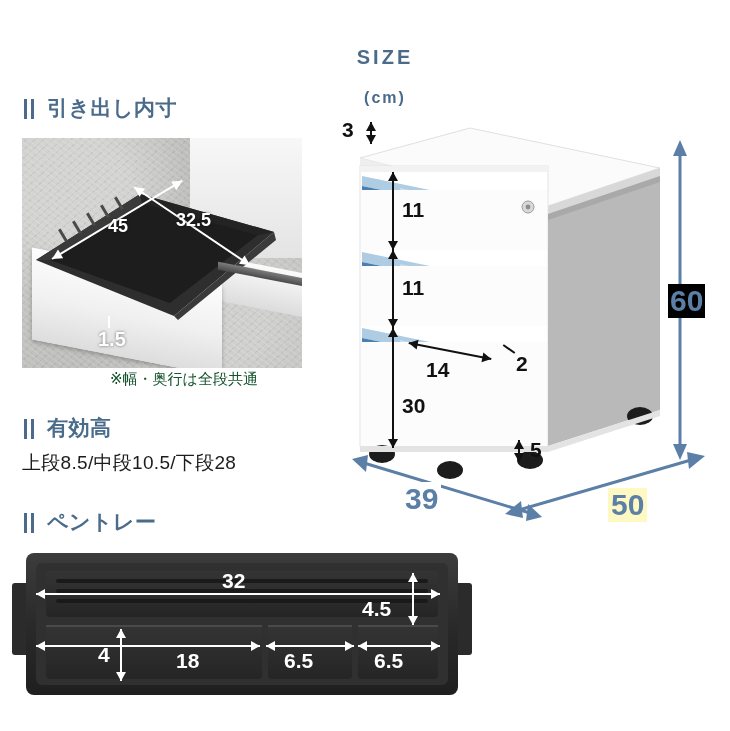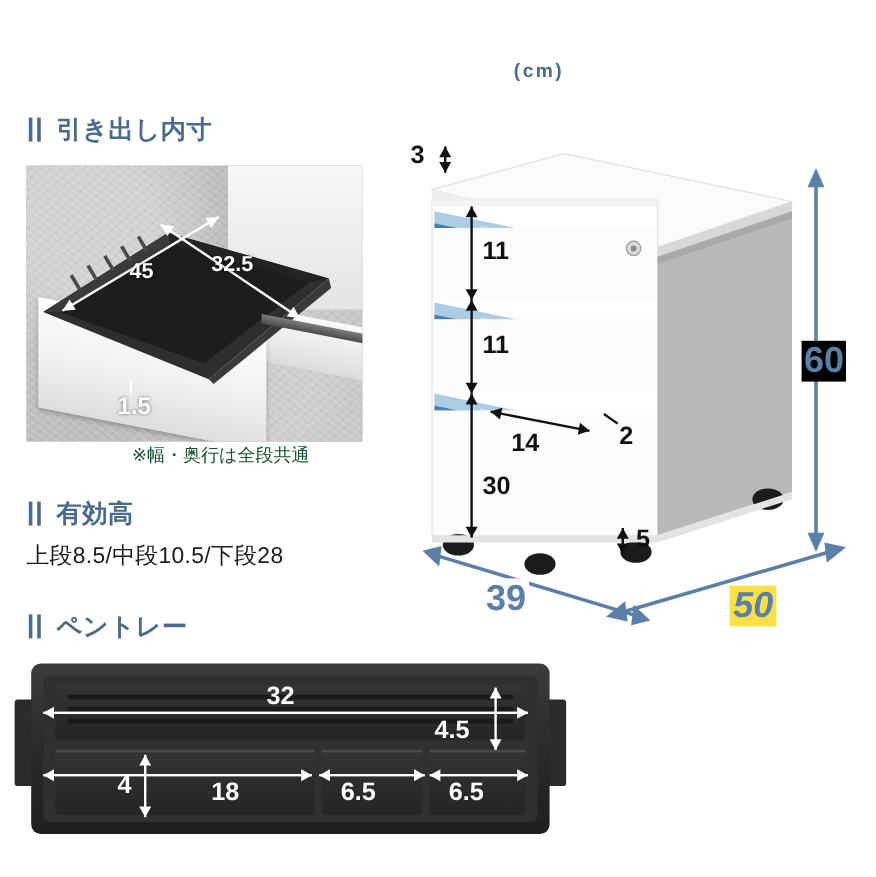--- a/index.html
+++ b/index.html
@@ -69,21 +69,22 @@
     border-left:5px solid transparent;border-right:5px solid transparent;transform:translateX(-50%);}
   .wv-arrow:before{top:0;border-bottom:9px solid #fff;}
   .wv-arrow:after{bottom:0;border-top:9px solid #fff;}
 </style>
 </head>
 <body>
 
 <div class="stage">
 
   <div class="abs" style="left:300px;top:46px;width:170px;">
-    <div class="size-sub" style="margin-top:5px;text-align:right;">(cm)</div>
+    <div class="size-title">SIZE</div>
+    <div class="size-sub" style="margin-top:20px;">(cm)</div>
   </div>
 
   <div class="abs sec-head" style="left:24px;top:94px;">
     <span class="bars"><i></i><i></i></span>
     <span>引き出し内寸</span>
   </div>
 
   <div class="photo" style="left:22px;top:138px;width:280px;height:230px;">
     <div class="ph-bg"></div>
     <div class="ph-noise"></div>
@@ -222,21 +223,21 @@
   </div>
   <div class="b-lab" style="left:402px;top:482px;background:#fff;padding:0 3px;">39</div>
 
   <div class="abs" style="left:505px;top:450px;width:200px;height:70px;">
     <svg width="200" height="70" viewBox="0 0 200 70">
       <line x1="14" y1="60" x2="186" y2="10" stroke="#5b7fa6" stroke-width="3"></line>
       <polygon points="0,64 16,51 18,68" fill="#5b7fa6"></polygon>
       <polygon points="200,6 184,19 182,2" fill="#5b7fa6"></polygon>
     </svg>
   </div>
-  <div class="b-lab" style="left:608px;top:488px;background:#fde047;padding:0 3px;font-style:italic;">50</div>
+  <div class="b-lab" style="left:608px;top:488px;background:#fef9c3;padding:0 3px;">50</div>
 
   <div class="abs" style="left:12px;top:545px;width:460px;height:160px;">
     <svg width="460" height="160" viewBox="0 0 460 160">
       <defs>
         <linearGradient id="trayG" x1="0" y1="0" x2="0" y2="1">
           <stop offset="0%" stop-color="#3c3c3c"></stop>
           <stop offset="50%" stop-color="#2a2a2a"></stop>
           <stop offset="100%" stop-color="#1f1f1f"></stop>
         </linearGradient>
         <linearGradient id="cellG" x1="0" y1="0" x2="0" y2="1">

